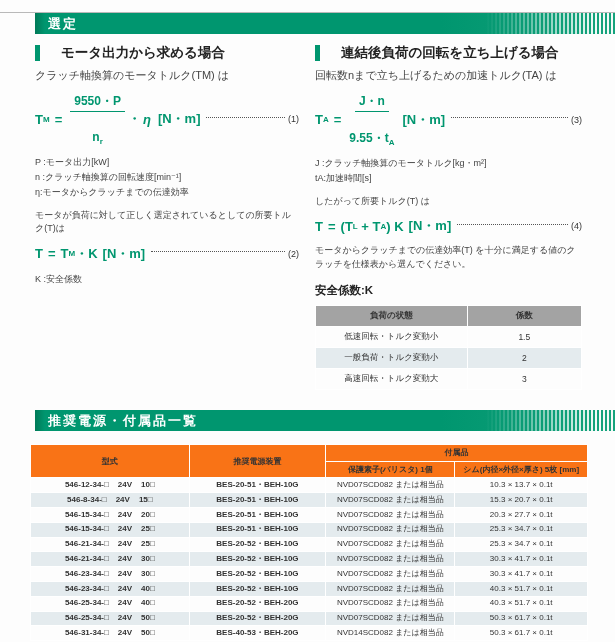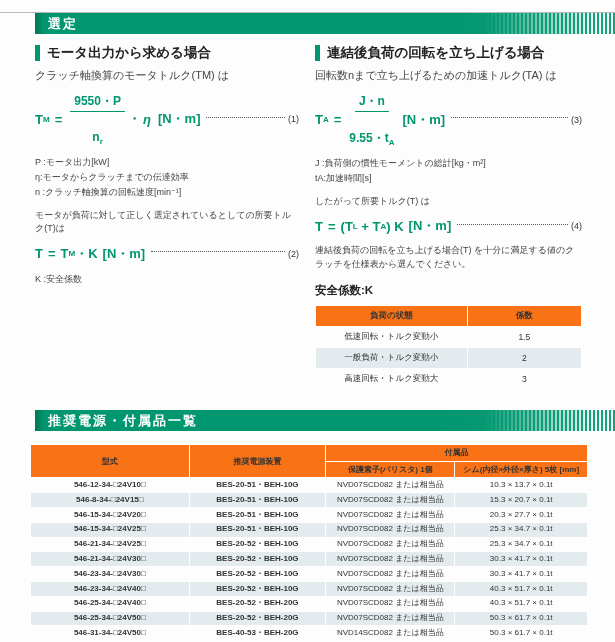--- a/index.html
+++ b/index.html
@@ -22,21 +22,21 @@
     -webkit-mask-image:linear-gradient(90deg, transparent, #000 85%);
             mask-image:linear-gradient(90deg, transparent, #000 85%);
   }
   .gbar .t { color:#fff; font-size:13px; font-weight:bold; padding-left:13px; letter-spacing:2px; }
 
   .columns { display:flex; gap:16px; margin:11px 33px 0 35px; }
   .col-l { flex:0 0 264px; }
   .col-r { flex:1; min-width:0; }
 
   .sec-h {
-    border-left:5px solid #00966f; padding-left:7px;
+    border-left:5px solid #00966f; padding-left:21px;
     font-size:13.5px; font-weight:bold; color:#222; line-height:1.2; margin-bottom:6px;
   }
   .small { font-size:11px; color:#444; line-height:1.5; }
   .vars { font-size:9px; color:#444; line-height:1.65; margin-top:9px; }
   .note { font-size:9px; color:#444; line-height:1.5; margin-top:9px; }
 
   .formula {
     display:flex; align-items:center; color:#00966f; font-weight:bold;
     font-size:13px; margin-top:9px; white-space:pre;
   }
@@ -50,39 +50,39 @@
   .leader { flex:1; border-bottom:1.5px dotted #555; margin:0 3px 4px 6px; min-width:10px; }
   .fnum { color:#333; font-weight:normal; font-size:9px; }
 
   .safety-title { font-size:11.5px; font-weight:bold; color:#222; margin:12px 0 7px 0; }
 
   table { border-collapse:collapse; }
   .stable { width:100%; }
   .stable th, .stable td {
     border:1px solid #fff; font-size:8.5px; text-align:center; padding:4px 2px;
   }
-  .stable th { background:#f97316; color:#333; }
+  .stable th { background:#a3a3a3; color:#333; }
   .stable tr:nth-child(even) td { background:#e4ebee; }
   .stable td { color:#333; }
   .stable .c1 { width:57%; }
 
   .gbar2 { margin-top:20px; }
 
   .ptable-wrap { margin:13px 27px 0 30px; }
   .ptable { width:100%; table-layout:fixed; }
   .ptable th {
     background:#f97316; color:#333; font-size:8px; font-weight:bold;
     border:1px solid #fff; padding:3px 1px; line-height:1.2;
   }
   .ptable td {
     border:1px solid #fff; font-size:8px; color:#333;
     padding:1.5px 2px; text-align:center; line-height:1.35; white-space:nowrap; overflow:hidden;
   }
   .ptable tbody tr:nth-child(even) td { background:#e4ebee; }
-  .ptable .model-cell { display:flex; justify-content:center; font-weight:bold; }
+  .ptable .model-cell { display:flex; justify-content:center; gap:9px; font-weight:bold; }
   .ptable .psu { font-weight:bold; }
 </style>
 </head>
 <body>
 
 <div class="page">
   <div class="topline"></div>
 
   <div class="gbar">
     <span class="t">選定</span>
@@ -104,22 +104,22 @@
         </span>
         <span>・</span>
         <span class="eta">η</span>
         <span class="unit">[N・m]</span>
         <span class="leader"></span>
         <span class="fnum">(1)</span>
       </div>
 
       <div class="vars">
         <div>P :モータ出力[kW]</div>
+        <div>n :クラッチ軸換算の回転速度[min⁻¹]</div>
         <div>η:モータからクラッチまでの伝達効率</div>
-        <div>n :クラッチ軸換算の回転速度[min⁻¹]</div>
       </div>
 
       <div class="note">モータが負荷に対して正しく選定されているとしての所要トルク(T)は</div>
 
       <div class="formula">
         <span>T</span>
         <span class="eq">=</span>
         <span>T</span><sub>M</sub>
         <span>・K</span>
         <span class="unit">[N・m]</span>
@@ -142,39 +142,39 @@
         <span class="frac">
           <span class="num">J・n</span>
           <span class="den"><span>9.55・t</span><sub>A</sub></span>
         </span>
         <span class="unit">[N・m]</span>
         <span class="leader"></span>
         <span class="fnum">(3)</span>
       </div>
 
       <div class="vars">
-        <div>J :負荷側の慣性モーメントの総計[kg・m²]</div>
+        <div>J :クラッチ軸換算のモータトルク[kg・m²]</div>
         <div>tA:加速時間[s]</div>
       </div>
 
       <div class="note">したがって所要トルク(T) は</div>
 
       <div class="formula">
         <span>T</span>
         <span class="eq">=</span>
         <span>(T</span><sub>L</sub>
         <span> + T</span><sub>A</sub>
         <span>) K</span>
         <span class="unit">[N・m]</span>
         <span class="leader"></span>
         <span class="fnum">(4)</span>
       </div>
 
 
-      <div class="note">連結後負荷の回転を立ち上げる場合(T) を十分に満足する値のクラッチを仕様表から選んでください。</div>
+      <div class="note">モータからクラッチまでの伝達効率(T) を十分に満足する値のクラッチを仕様表から選んでください。</div>
 
       <div class="safety-title">安全係数:K</div>
 
       <table class="stable">
         <thead>
           <tr>
             <th class="c1">負荷の状態</th>
             <th>係数</th>
           </tr>
         </thead>

